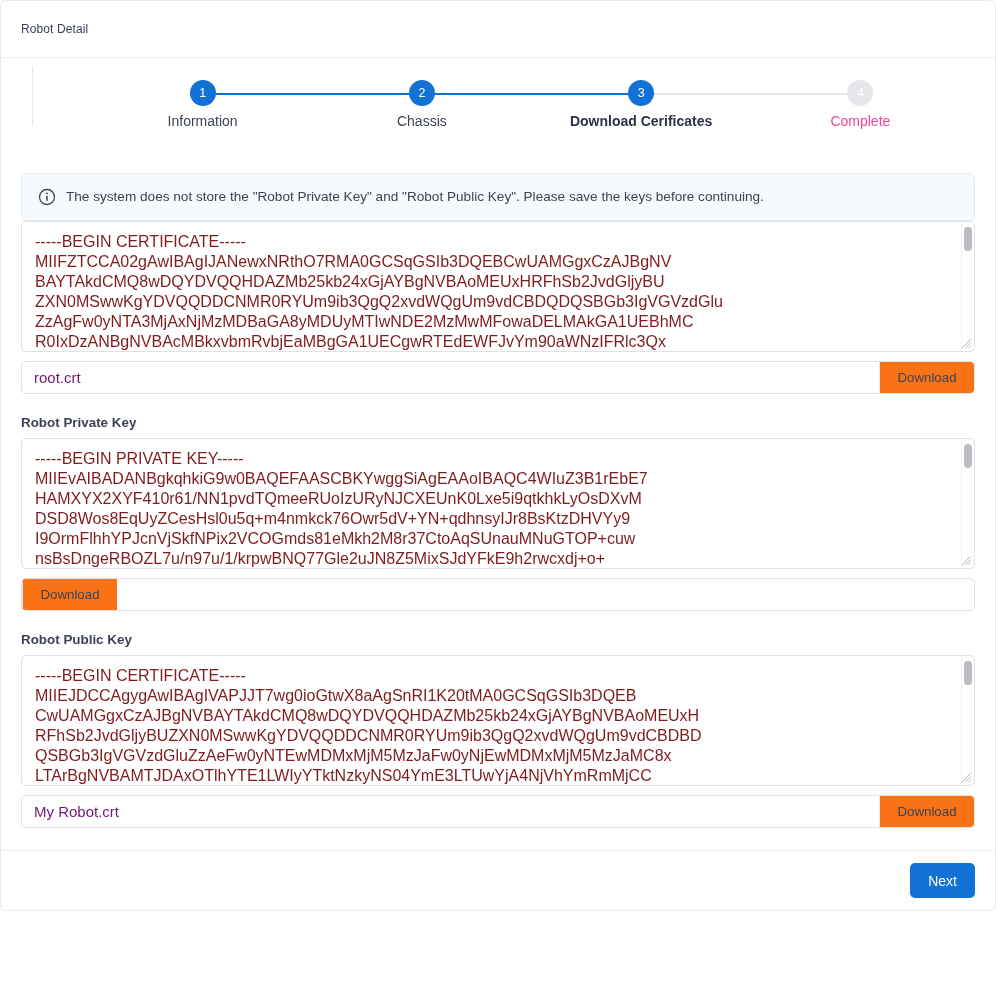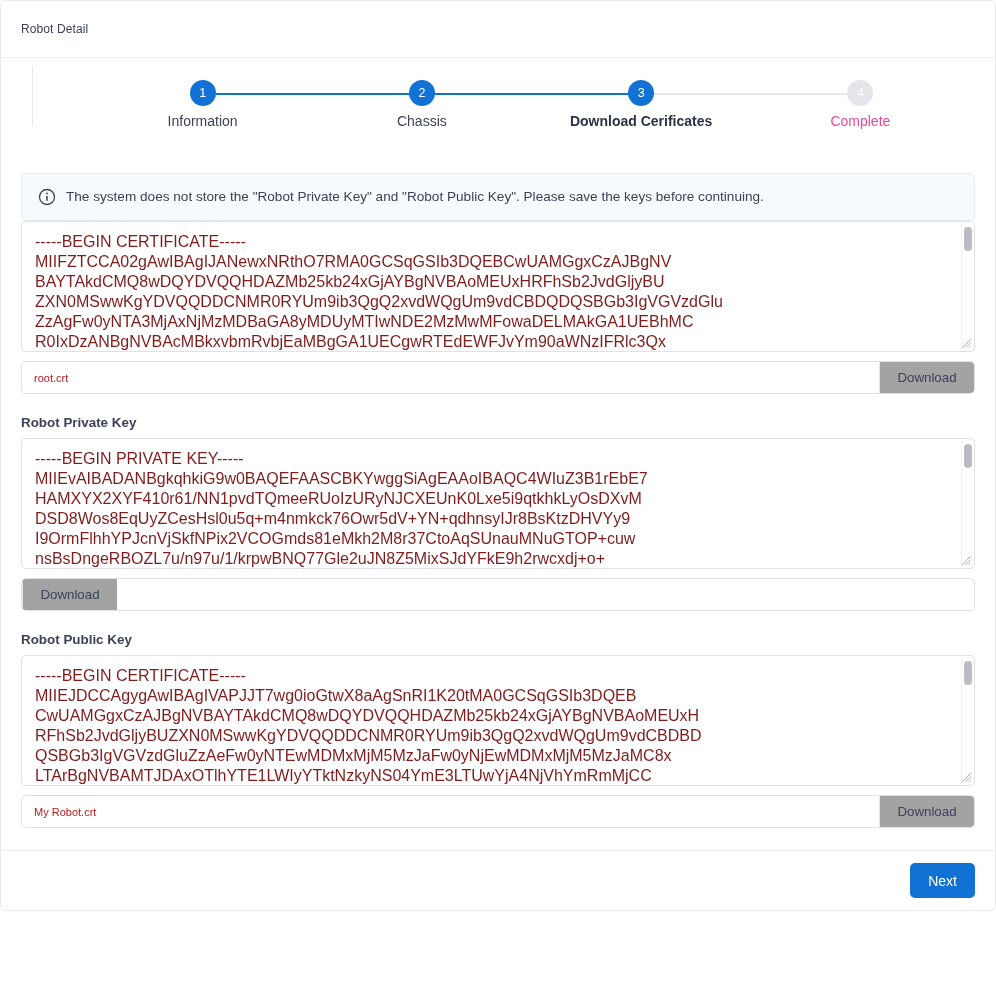--- a/index.html
+++ b/index.html
@@ -216,29 +216,29 @@
     overflow: hidden;
     box-sizing: border-box;
   }
   .file-input {
     flex: 1 1 auto;
     border: 0;
     outline: none;
     background: transparent;
     padding: 0 12px;
     font-family: "Liberation Sans", sans-serif;
-    font-size: 11px;
-    color: #b91c1c;
+    font-size: 15px;
+    color: #701a75;
   }
   .download-btn {
     flex: 0 0 auto;
     width: 95px;
     border: 0;
     border-left: 1px solid #e4e6e9;
-    background: #a3a3a3;
+    background: #f97316;
     font-family: "Liberation Sans", sans-serif;
     font-size: 13.3px;
     color: #3c4257;
     cursor: pointer;
     padding: 0;
   }
 
   .body-spacer { height: 22px; }
 
   .card-footer {

